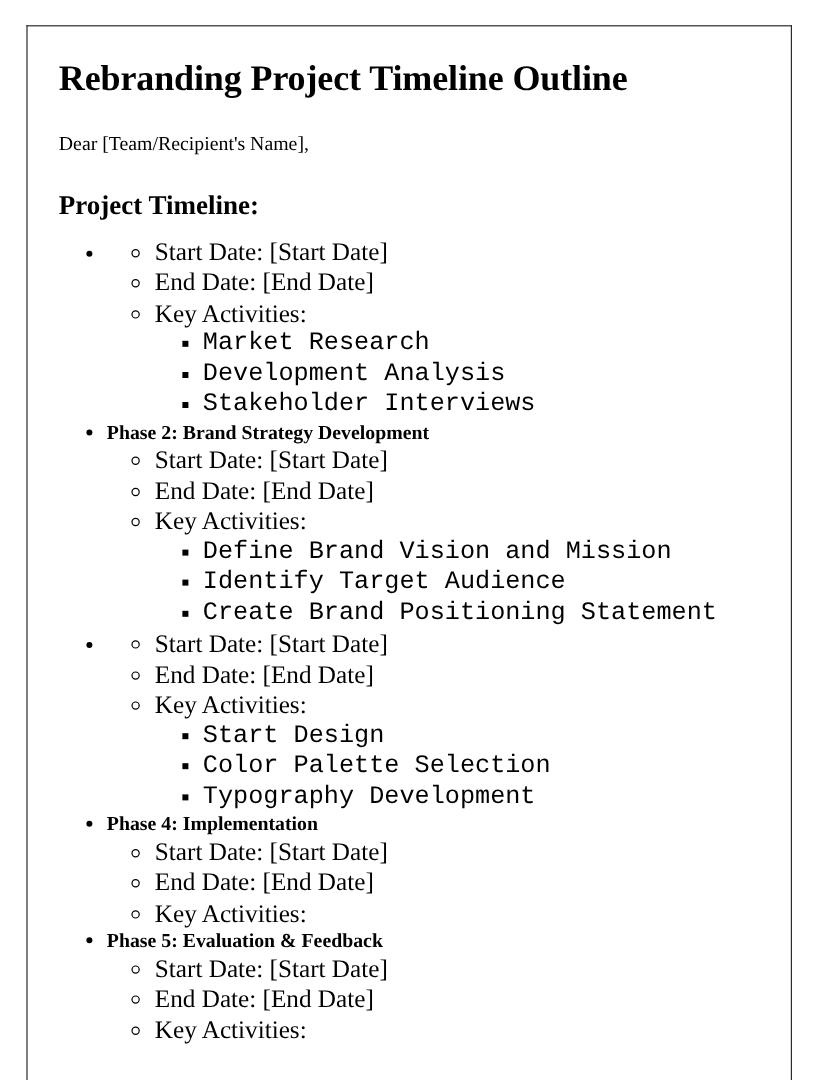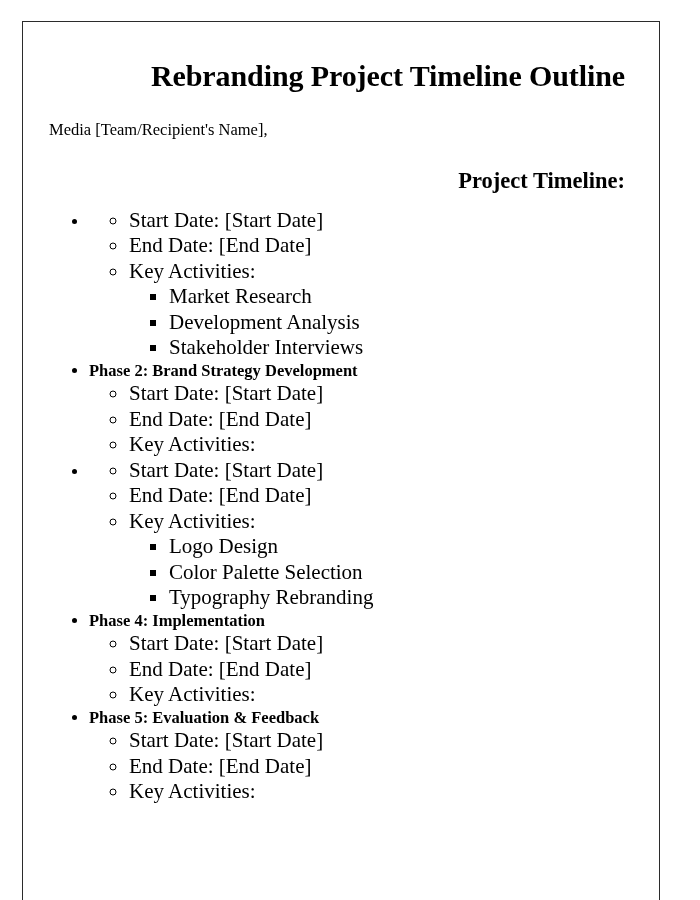--- a/index.html
+++ b/index.html
@@ -29,57 +29,56 @@
   }
 
   .page-inner {
     padding: 26px 34px 0 26px;
   }
 
   h1.doc-title {
     font-size: 30px;
     font-weight: bold;
     line-height: 1.18;
-    margin: 10px 0 26px 0;
+    margin: 0 0 26px 0;
     letter-spacing: -0.1px;
-    text-align: right;
   }
 
   p.para {
     font-size: 16.5px;
     line-height: 1.28;
     margin: 0 0 18px 0;
     max-width: 578px;
   }
 
   h2.section-title {
     font-size: 22.5px;
     font-weight: bold;
     line-height: 1.2;
     margin: 26px 0 14px 0;
-    text-align: right;
   }
 
   ul {
     margin: 0;
     padding: 0;
     list-style-position: outside;
   }
 
   ul.level1 {
     list-style-type: disc;
     padding-left: 40px;
   }
   ul.level2 {
     list-style-type: circle;
     padding-left: 40px;
   }
   ul.level3 {
     list-style-type: square;
     padding-left: 40px;
+    font-family: Liberation Mono, monospace;
   }
 
   ul.level1 > li {
     font-size: 16.5px;
     line-height: 1.12;
     font-weight: bold;
     margin: 0;
     padding: 0;
   }
   ul.level2 > li,
@@ -107,21 +106,21 @@
   }
 </style>
 </head>
 <body>
 
 <div class="page">
   <div class="page-inner">
 
     <h1 class="doc-title">Rebranding Project Timeline Outline</h1>
 
-    <p class="para">Media [Team/Recipient's Name],</p>
+    <p class="para">Dear [Team/Recipient's Name],</p>
 
 
     <h2 class="section-title">Project Timeline:</h2>
 
     <ul class="level1">
 
       <li>
         <ul class="level2">
           <li>
               <span class="row-text">Start Date: [Start Date]</span>
@@ -150,43 +149,54 @@
         <span class="row-text">Phase 2: Brand Strategy Development</span>
         <ul class="level2">
           <li>
               <span class="row-text">Start Date: [Start Date]</span>
             </li>
           <li>
               <span class="row-text">End Date: [End Date]</span>
             </li>
           <li>
             <span class="row-text">Key Activities:</span>
-          </li>
-        </ul>
-      </li>
-
-      <li>
-        <ul class="level2">
-          <li>
-              <span class="row-text">Start Date: [Start Date]</span>
-            </li>
-          <li>
-              <span class="row-text">End Date: [End Date]</span>
-            </li>
-          <li>
-            <span class="row-text">Key Activities:</span>
             <ul class="level3">
               <li>
-                  <span class="row-text">Logo Design</span>
+                  <span class="row-text">Define Brand Vision and Mission</span>
+                </li>
+              <li>
+                  <span class="row-text">Identify Target Audience</span>
+                </li>
+              <li>
+                  <span class="row-text">Create Brand Positioning Statement</span>
+                </li>
+            </ul>
+          </li>
+        </ul>
+      </li>
+
+      <li>
+        <ul class="level2">
+          <li>
+              <span class="row-text">Start Date: [Start Date]</span>
+            </li>
+          <li>
+              <span class="row-text">End Date: [End Date]</span>
+            </li>
+          <li>
+            <span class="row-text">Key Activities:</span>
+            <ul class="level3">
+              <li>
+                  <span class="row-text">Start Design</span>
                 </li>
               <li>
                   <span class="row-text">Color Palette Selection</span>
                 </li>
               <li>
-                  <span class="row-text">Typography Rebranding</span>
+                  <span class="row-text">Typography Development</span>
                 </li>
             </ul>
           </li>
         </ul>
       </li>
 
       <li>
         <span class="row-text">Phase 4: Implementation</span>
         <ul class="level2">
           <li>

